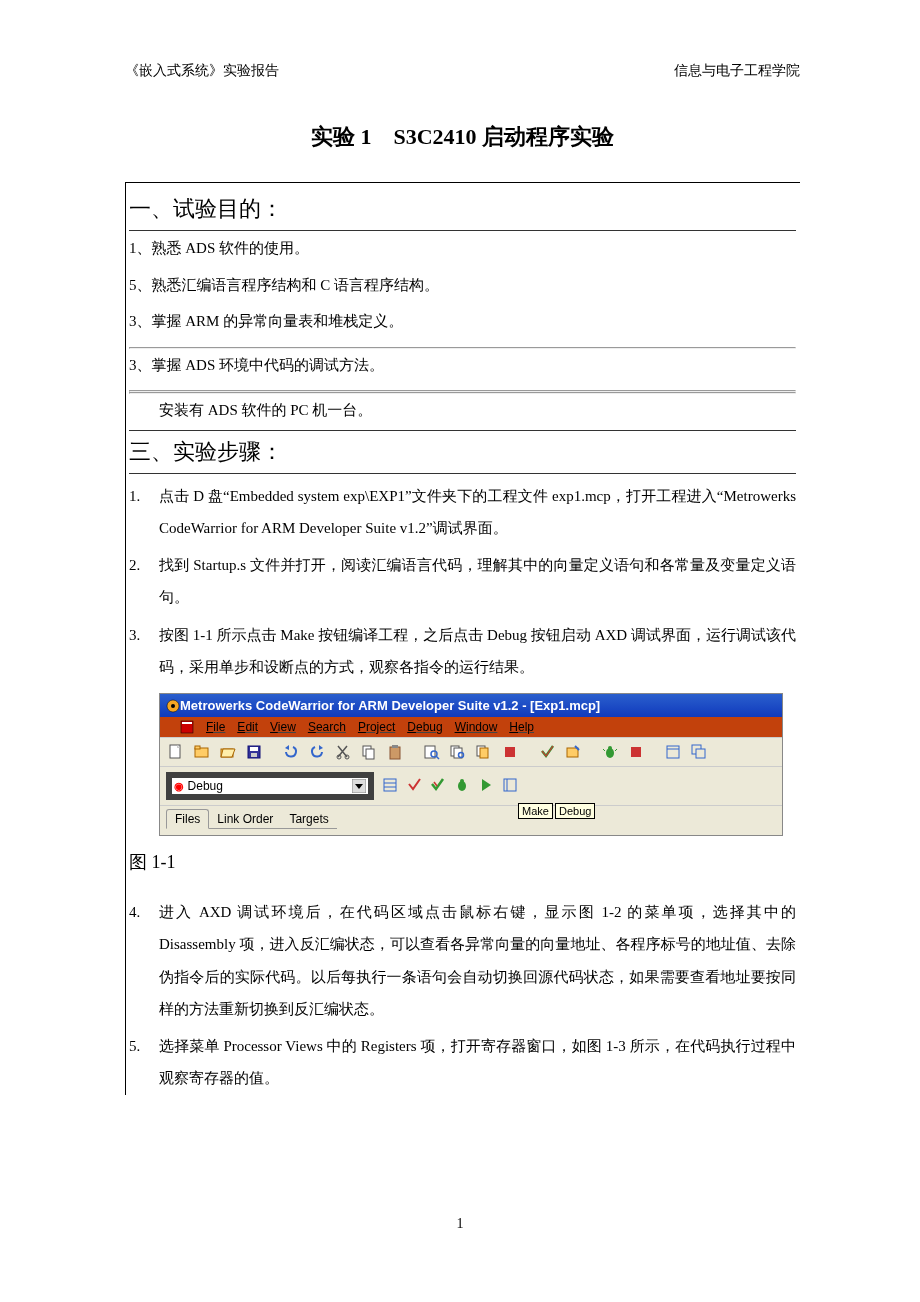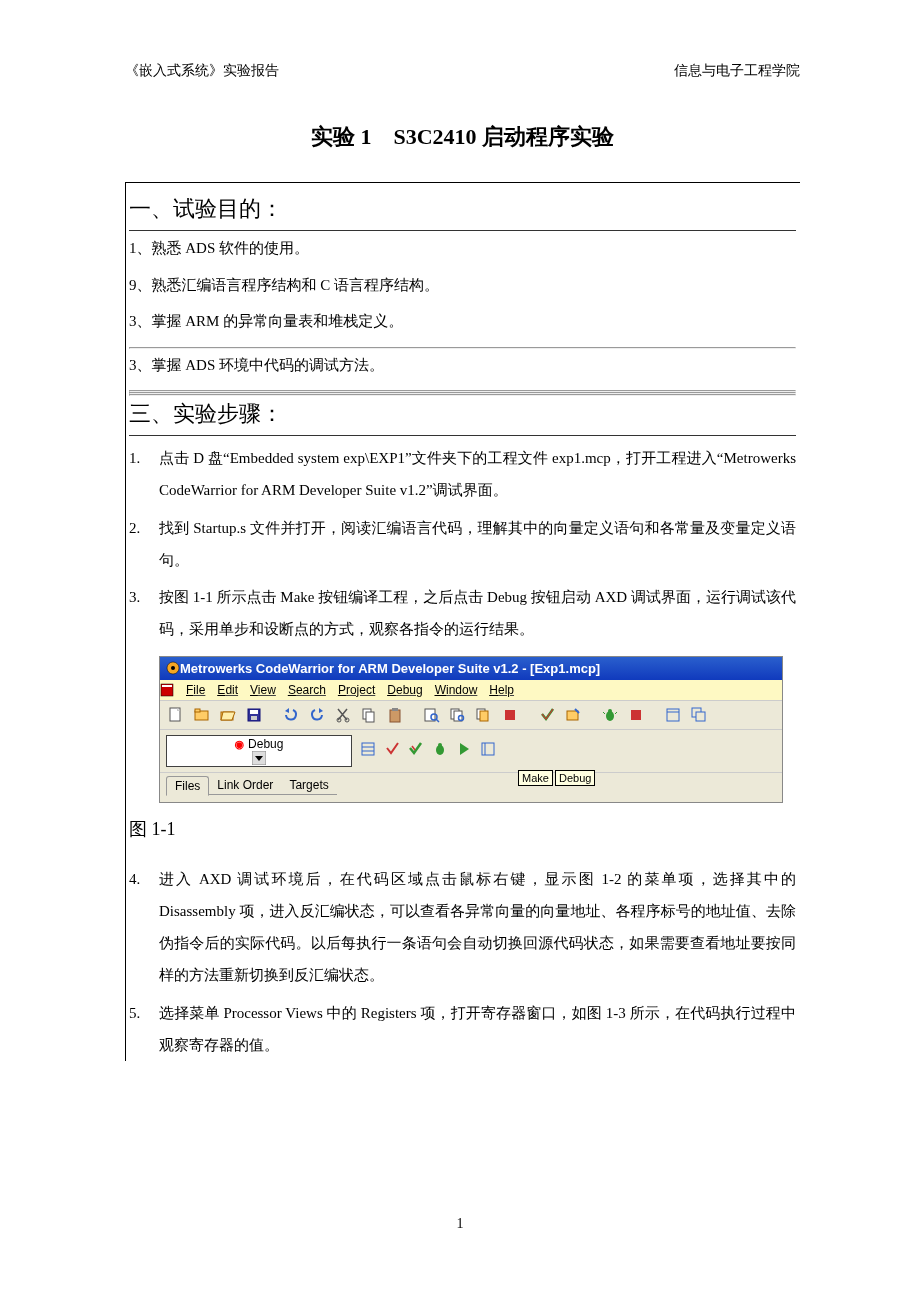--- a/index.html
+++ b/index.html
@@ -22,28 +22,28 @@
     .list-item { display: flex; margin: 5px 0 0 0; line-height: 2.15; text-align: justify; }
     .list-num { flex-shrink: 0; width: 30px; }
     .list-body { flex: 1; }
     .fig-caption { text-align: left; margin: 14px 0 22px 0; font-size: 18px; }
     .page-num { text-align: center; position: absolute; bottom: 70px; left: 0; right: 0; font-size: 14px; }
 
     
     .ide-window { width: 624px; margin: 10px 0 10px 30px; border: 1px solid #888; background: #ece9d8; font-family: Tahoma, Arial, sans-serif; font-size: 12px; }
     .ide-title { background: linear-gradient(to bottom, #2a5fcd, #103abd); color: #fff; padding: 4px 6px; font-weight: bold; font-size: 13px; display: flex; align-items: center; }
     .ide-title svg { flex-shrink: 0; }
-    .ide-menu { background: #fef9c3; padding: 3px 0; display: flex; gap: 12px; border-bottom: 1px solid #ccc; align-items: center; }
+    .ide-menu { background: #c2410c; padding: 3px 20px; display: flex; gap: 12px; border-bottom: 1px solid #ccc; align-items: center; }
     .ide-menu span { text-decoration: underline; text-decoration-color: #444; cursor: default; }
     .ide-toolbar { background: #ece9d8; padding: 4px 6px; display: flex; gap: 6px; align-items: center; border-bottom: 1px solid #ccc; flex-wrap: wrap; }
     .ide-toolbar .tb-btn { width: 20px; height: 20px; display: flex; align-items: center; justify-content: center; }
     .ide-lower { background: #ece9d8; padding: 5px 6px; display: flex; gap: 8px; align-items: center; border-bottom: 1px solid #ccc; }
-    .ide-dropdown { display: flex; align-items: center; background: #fff; border: 1px solid #404040; padding: 1px 2px; width: 186px; justify-content: space-between; flex-direction: column; }
+    .ide-dropdown { display: flex; align-items: center; background: #fff; border: 6px solid #404040; padding: 1px 2px; width: 208px; justify-content: space-between; }
     .ide-dropdown .dd-bullet { color: red; font-weight: bold; margin-right: 4px; font-size: 11px; }
-    .ide-tabs { background: #ece9d8; padding: 3px 6px 6px 6px; display: flex; gap: 0; align-items: flex-start; position: relative; }
+    .ide-tabs { background: #ece9d8; padding: 3px 6px 6px 6px; display: flex; gap: 0; align-items: center; position: relative; }
     .ide-tab { padding: 2px 8px; font-size: 12px; border-bottom: 1px solid #999; background: #ece9d8; }
     .ide-tab.active { border: 1px solid #999; border-bottom: 1px solid #ece9d8; border-radius: 3px 3px 0 0; }
     .tooltip { position: absolute; background: #ffffe1; border: 1px solid #000; padding: 1px 3px; font-size: 11px; }
     .tt-make { left: 358px; top: -3px; }
     .tt-debug { left: 395px; top: -3px; }
     .sep { width: 5px; }
   </style>
 </head>
 <body>
 
@@ -52,27 +52,28 @@
   <span>信息与电子工程学院</span>
 </div>
 
 <div class="main-title">实验 1　S3C2410 启动程序实验</div>
 
 <div class="content-box">
 
   <div class="section-title">一、试验目的：</div>
   <hr>
   <div class="line">1、熟悉 ADS 软件的使用。</div>
-  <div class="line">9、熟悉汇编语言程序结构和 C 语言程序结构。</div>
+  <div class="line">5、熟悉汇编语言程序结构和 C 语言程序结构。</div>
   <div class="line">3、掌握 ARM 的异常向量表和堆栈定义。</div>
   <hr>
   <div class="line">3、掌握 ADS 环境中代码的调试方法。</div>
   <hr>
 
   <hr>
+  <div class="indented">安装有 ADS 软件的 PC 机一台。</div>
   <hr>
 
   <div class="section-title">三、实验步骤：</div>
   <hr>
 
   <div class="list-item">
     <div class="list-num">1.</div>
     <div class="list-body">点击 D 盘“Embedded system exp\EXP1”文件夹下的工程文件 exp1.mcp，打开工程进入“Metrowerks CodeWarrior for ARM Developer Suite v1.2”调试界面。</div>
   </div>
   <div class="list-item">

